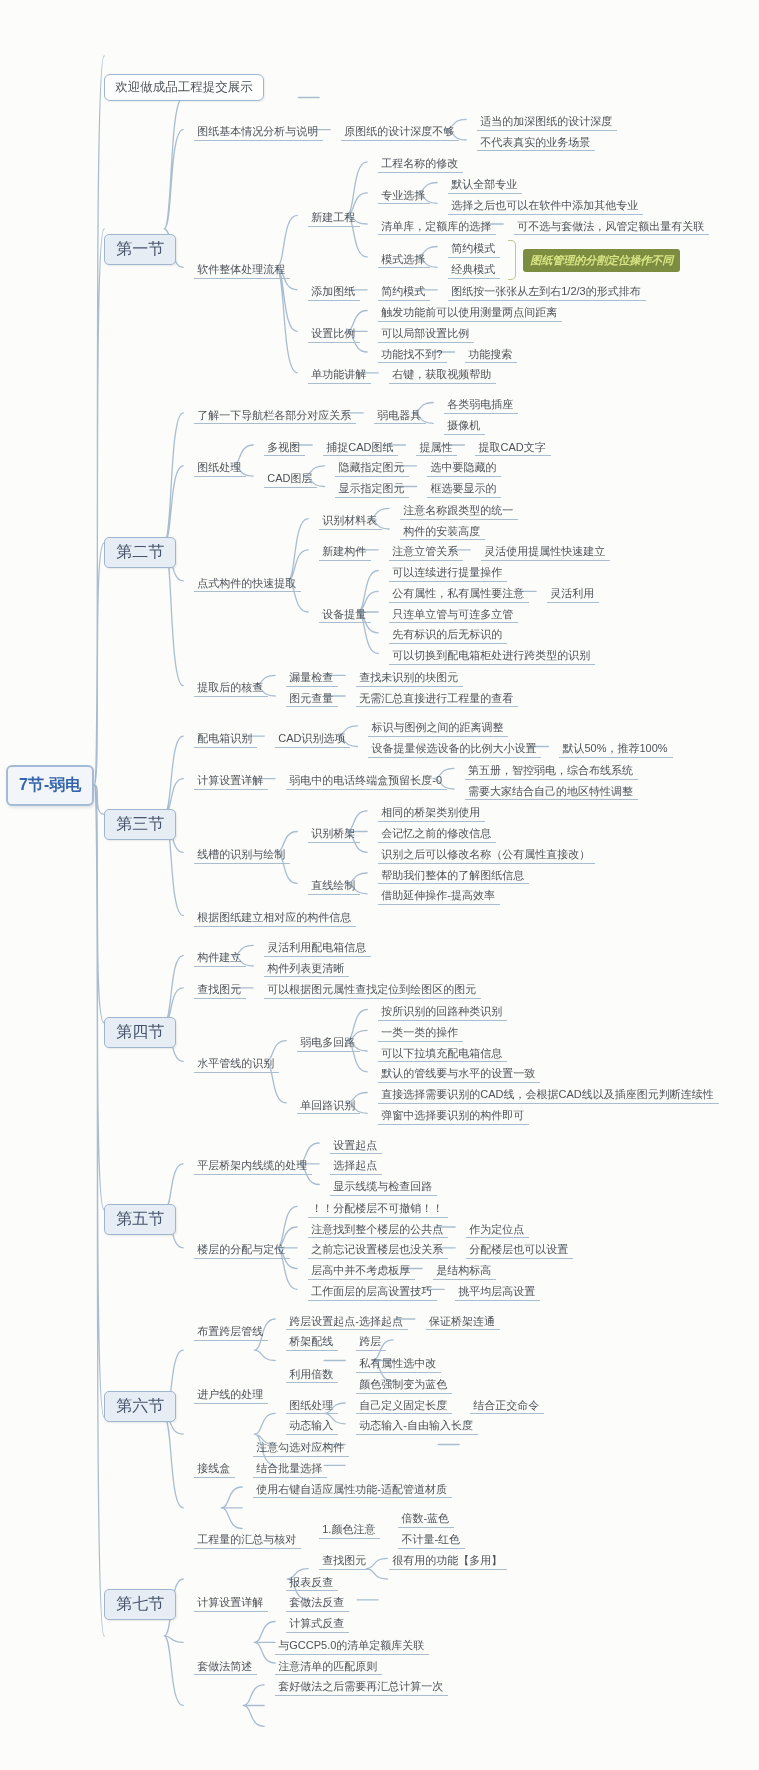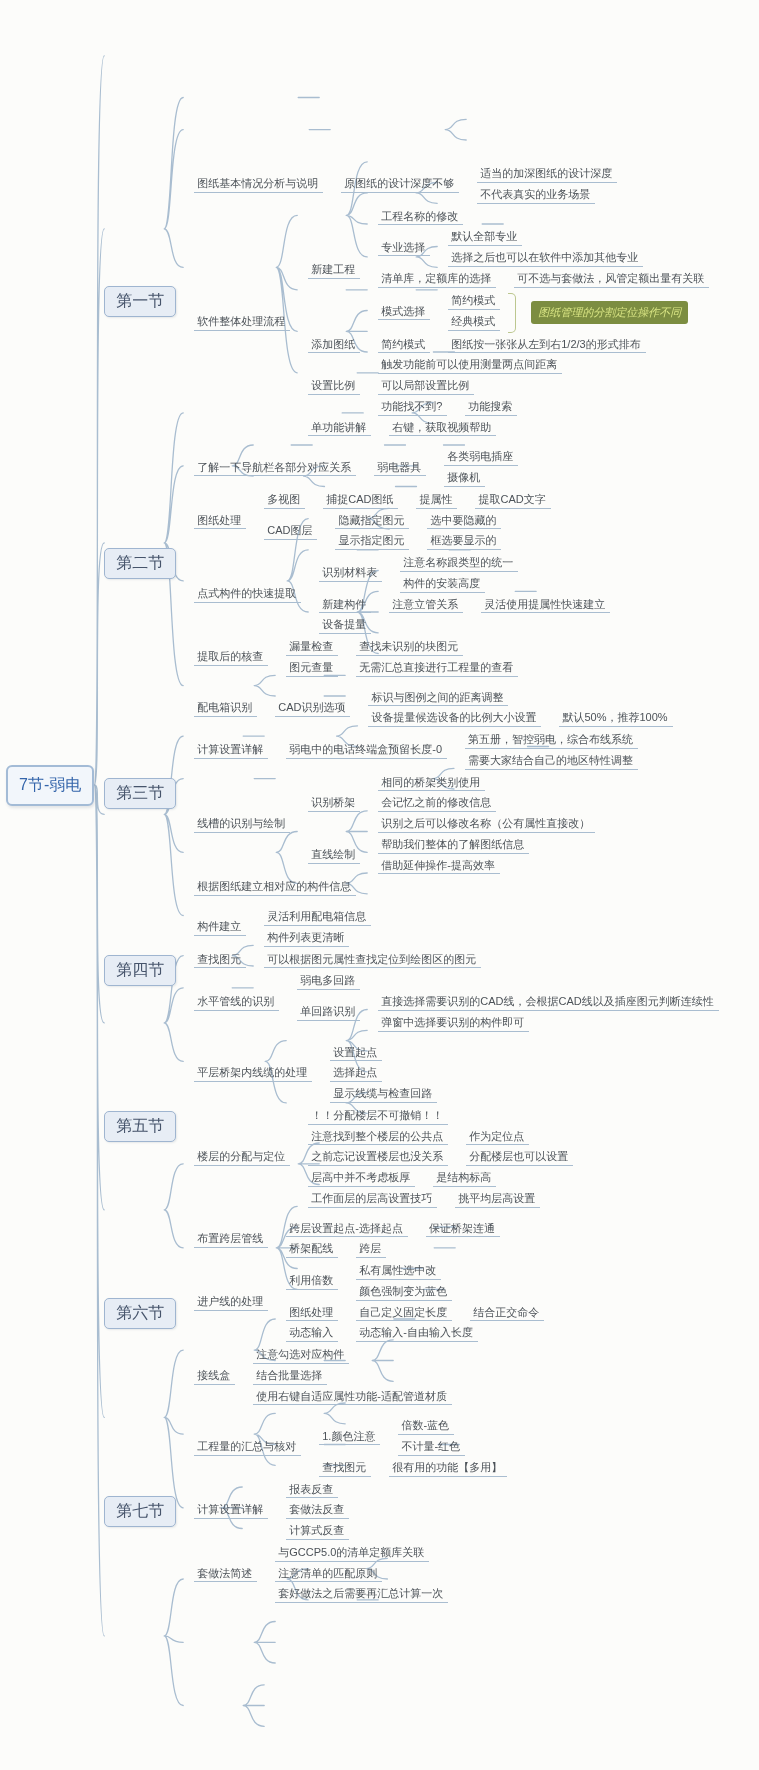--- a/index.html
+++ b/index.html
@@ -19,55 +19,58 @@
   .col{display:flex;flex-direction:column;justify-content:center;margin-left:18px;gap:5px;}
   .col.d0{margin-left:10px;gap:14px;}
   .col.d1{gap:6px;}
   .label{flex-shrink:0;}
   .label.text{
     font-size:11px;line-height:1.25;color:var(--topic-text);
     padding:0 5px 1px 3px;border-bottom:1.4px solid var(--line);
     width:max-content;max-width:345px;
   }
   .label.root{
-    font-size:16px;font-weight:normal;color:var(--root-text);
+    font-size:16px;font-weight:bold;color:var(--root-text);
     background:#f2f6fb;border:2px solid var(--root-border);border-radius:6px;
     padding:8px 11px;white-space:nowrap;box-shadow:1px 2px 3px rgba(40,60,90,.12);
     position:relative;top:-100px;
   }
   .label.section{
     font-size:16px;color:var(--section-text);background:var(--section-bg);
     border:1.4px solid var(--section-border);border-radius:5px;
     padding:4px 11px;white-space:nowrap;box-shadow:1px 1px 2px rgba(40,60,90,.10);
   }
   .label.box{
     font-size:12.5px;color:var(--topic-text);background:#ffffff;
     border:1.4px solid var(--section-border);border-radius:6px;
     padding:4px 10px;white-space:nowrap;box-shadow:1px 1px 2px rgba(40,60,90,.08);
   }
   .summary-wrap{display:flex;align-items:center;margin-left:8px;flex-shrink:0;}
   .bracket{width:7px;height:38px;border:1.6px solid var(--bracket);border-left:none;border-radius:0 5px 5px 0;flex-shrink:0;}
   .label.highlight{
-    margin-left:15px;font-size:11px;font-style:italic;font-weight:normal;
+    margin-left:7px;font-size:11px;font-style:italic;font-weight:bold;
     color:var(--hl-text);background:var(--hl-bg);border-radius:3px;
     padding:4px 7px;white-space:nowrap;
   }
 </style>
 </head>
 <body>
 
 <div id="canvas">
   <svg id="connectors" viewBox="0 0 759 1770">
       <path d="M94.2,785.0 C101.4,785.0 92.2,55.8 104.2,55.8 M298.2,97.5 C307.7,97.5 303.5,97.5 319.2,97.5 M164.2,228.8 C172.8,228.8 169.0,97.5 183.2,97.5 M445.2,129.6 C454.7,129.6 450.5,119.3 466.2,119.3 M445.2,129.6 C454.7,129.6 450.5,140.0 466.2,140.0 M309.2,129.6 C318.7,129.6 314.5,129.6 330.2,129.6 M164.2,228.8 C172.8,228.8 169.0,129.6 183.2,129.6 M346.2,215.4 C355.7,215.4 351.5,161.8 367.2,161.8 M416.2,192.9 C425.7,192.9 421.5,182.5 437.2,182.5 M416.2,192.9 C425.7,192.9 421.5,203.3 437.2,203.3 M346.2,215.4 C355.7,215.4 351.5,192.9 367.2,192.9 M482.2,224.0 C491.7,224.0 487.5,224.0 503.2,224.0 M346.2,215.4 C355.7,215.4 351.5,224.0 367.2,224.0 M416.2,256.9 C425.7,256.9 421.5,246.5 437.2,246.5 M416.2,256.9 C425.7,256.9 421.5,267.3 437.2,267.3 M346.2,215.4 C355.7,215.4 351.5,256.9 367.2,256.9 M276.2,267.3 C285.7,267.3 281.5,215.4 297.2,215.4 M416.2,289.8 C425.7,289.8 421.5,289.8 437.2,289.8 M346.2,289.8 C355.7,289.8 351.5,289.8 367.2,289.8 M276.2,267.3 C285.7,267.3 281.5,289.8 297.2,289.8 M346.2,331.3 C355.7,331.3 351.5,310.5 367.2,310.5 M346.2,331.3 C355.7,331.3 351.5,331.3 367.2,331.3 M433.4,352.0 C442.8,352.0 438.6,352.0 454.4,352.0 M346.2,331.3 C355.7,331.3 351.5,352.0 367.2,352.0 M276.2,267.3 C285.7,267.3 281.5,331.3 297.2,331.3 M357.2,372.8 C366.7,372.8 362.5,372.8 378.2,372.8 M276.2,267.3 C285.7,267.3 281.5,372.8 297.2,372.8 M164.2,228.8 C172.8,228.8 169.0,267.3 183.2,267.3 M94.2,785.0 C101.4,785.0 92.2,228.8 104.2,228.8 M412.2,412.9 C421.7,412.9 417.5,402.5 433.2,402.5 M412.2,412.9 C421.7,412.9 417.5,423.3 433.2,423.3 M342.2,412.9 C351.7,412.9 347.5,412.9 363.2,412.9 M164.2,542.9 C172.8,542.9 169.0,412.9 183.2,412.9 M443.5,445.0 C452.9,445.0 448.7,445.0 464.5,445.0 M384.5,445.0 C393.9,445.0 389.7,445.0 405.5,445.0 M291.2,445.0 C300.7,445.0 296.5,445.0 312.2,445.0 M232.2,465.8 C241.7,465.8 237.5,445.0 253.2,445.0 M395.5,465.8 C404.9,465.8 400.7,465.8 416.5,465.8 M303.5,476.1 C312.9,476.1 308.7,465.8 324.5,465.8 M395.5,486.5 C404.9,486.5 400.7,486.5 416.5,486.5 M303.5,476.1 C312.9,476.1 308.7,486.5 324.5,486.5 M232.2,465.8 C241.7,465.8 237.5,476.1 253.2,476.1 M164.2,542.9 C172.8,542.9 169.0,465.8 183.2,465.8 M368.2,518.6 C377.7,518.6 373.5,508.3 389.2,508.3 M368.2,518.6 C377.7,518.6 373.5,529.0 389.2,529.0 M287.2,580.9 C296.7,580.9 292.5,518.6 308.2,518.6 M449.2,549.8 C458.7,549.8 454.5,549.8 470.2,549.8 M357.2,549.8 C366.7,549.8 362.5,549.8 378.2,549.8 M287.2,580.9 C296.7,580.9 292.5,549.8 308.2,549.8 M357.2,612.0 C366.7,612.0 362.5,570.5 378.2,570.5 M515.2,591.3 C524.7,591.3 520.5,591.3 536.2,591.3 M357.2,612.0 C366.7,612.0 362.5,591.3 378.2,591.3 M357.2,612.0 C366.7,612.0 362.5,612.0 378.2,612.0 M357.2,612.0 C366.7,612.0 362.5,632.8 378.2,632.8 M357.2,612.0 C366.7,612.0 362.5,653.5 378.2,653.5 M287.2,580.9 C296.7,580.9 292.5,612.0 308.2,612.0 M164.2,542.9 C172.8,542.9 169.0,580.9 183.2,580.9 M324.2,675.3 C333.7,675.3 329.5,675.3 345.2,675.3 M254.2,685.6 C263.7,685.6 259.5,675.3 275.2,675.3 M324.2,696.0 C333.7,696.0 329.5,696.0 345.2,696.0 M254.2,685.6 C263.7,685.6 259.5,696.0 275.2,696.0 M164.2,542.9 C172.8,542.9 169.0,685.6 183.2,685.6 M94.2,785.0 C101.4,785.0 92.2,542.9 104.2,542.9 M336.5,736.1 C345.9,736.1 341.7,725.8 357.5,725.8 M527.5,746.5 C536.9,746.5 532.7,746.5 548.5,746.5 M336.5,736.1 C345.9,736.1 341.7,746.5 357.5,746.5 M243.2,736.1 C252.7,736.1 248.5,736.1 264.2,736.1 M164.2,814.3 C172.8,814.3 169.0,736.1 183.2,736.1 M433.0,778.6 C442.5,778.6 438.3,768.3 454.0,768.3 M433.0,778.6 C442.5,778.6 438.3,789.0 454.0,789.0 M254.2,778.6 C263.7,778.6 259.5,778.6 275.2,778.6 M164.2,814.3 C172.8,814.3 169.0,778.6 183.2,778.6 M346.2,831.5 C355.7,831.5 351.5,810.8 367.2,810.8 M346.2,831.5 C355.7,831.5 351.5,831.5 367.2,831.5 M346.2,831.5 C355.7,831.5 351.5,852.3 367.2,852.3 M276.2,852.3 C285.7,852.3 281.5,831.5 297.2,831.5 M346.2,883.4 C355.7,883.4 351.5,873.0 367.2,873.0 M346.2,883.4 C355.7,883.4 351.5,893.8 367.2,893.8 M276.2,852.3 C285.7,852.3 281.5,883.4 297.2,883.4 M164.2,814.3 C172.8,814.3 169.0,852.3 183.2,852.3 M164.2,814.3 C172.8,814.3 169.0,915.5 183.2,915.5 M94.2,785.0 C101.4,785.0 92.2,814.3 104.2,814.3 M232.2,955.6 C241.7,955.6 237.5,945.3 253.2,945.3 M232.2,955.6 C241.7,955.6 237.5,966.0 253.2,966.0 M164.2,1022.9 C172.8,1022.9 169.0,955.6 183.2,955.6 M232.2,987.8 C241.7,987.8 237.5,987.8 253.2,987.8 M164.2,1022.9 C172.8,1022.9 169.0,987.8 183.2,987.8 M346.2,1040.6 C355.7,1040.6 351.5,1009.5 367.2,1009.5 M346.2,1040.6 C355.7,1040.6 351.5,1030.3 367.2,1030.3 M346.2,1040.6 C355.7,1040.6 351.5,1051.0 367.2,1051.0 M346.2,1040.6 C355.7,1040.6 351.5,1071.8 367.2,1071.8 M265.2,1061.4 C274.7,1061.4 270.5,1040.6 286.2,1040.6 M346.2,1102.9 C355.7,1102.9 351.5,1092.5 367.2,1092.5 M346.2,1102.9 C355.7,1102.9 351.5,1113.3 367.2,1113.3 M265.2,1061.4 C274.7,1061.4 270.5,1102.9 286.2,1102.9 M164.2,1022.9 C172.8,1022.9 169.0,1061.4 183.2,1061.4 M94.2,785.0 C101.4,785.0 92.2,1022.9 104.2,1022.9 M298.2,1163.8 C307.7,1163.8 303.5,1143.0 319.2,1143.0 M298.2,1163.8 C307.7,1163.8 303.5,1163.8 319.2,1163.8 M298.2,1163.8 C307.7,1163.8 303.5,1184.5 319.2,1184.5 M164.2,1209.8 C172.8,1209.8 169.0,1163.8 183.2,1163.8 M276.2,1247.8 C285.7,1247.8 281.5,1206.3 297.2,1206.3 M434.2,1227.0 C443.7,1227.0 439.5,1227.0 455.2,1227.0 M276.2,1247.8 C285.7,1247.8 281.5,1227.0 297.2,1227.0 M434.2,1247.8 C443.7,1247.8 439.5,1247.8 455.2,1247.8 M276.2,1247.8 C285.7,1247.8 281.5,1247.8 297.2,1247.8 M401.2,1268.5 C410.7,1268.5 406.5,1268.5 422.2,1268.5 M276.2,1247.8 C285.7,1247.8 281.5,1268.5 297.2,1268.5 M423.2,1289.3 C432.7,1289.3 428.5,1289.3 444.2,1289.3 M276.2,1247.8 C285.7,1247.8 281.5,1289.3 297.2,1289.3 M164.2,1209.8 C172.8,1209.8 169.0,1247.8 183.2,1247.8 M94.2,785.0 C101.4,785.0 92.2,1209.8 104.2,1209.8 M393.9,1319.0 C403.4,1319.0 399.2,1319.0 414.9,1319.0 M254.2,1350.1 C263.7,1350.1 259.5,1319.0 275.2,1319.0 M372.2,1360.5 C381.7,1360.5 377.5,1339.8 393.2,1339.8 M372.2,1360.5 C381.7,1360.5 377.5,1360.5 393.2,1360.5 M372.2,1360.5 C381.7,1360.5 377.5,1381.3 393.2,1381.3 M324.2,1360.5 C333.7,1360.5 329.5,1360.5 345.2,1360.5 M254.2,1350.1 C263.7,1350.1 259.5,1360.5 275.2,1360.5 M164.2,1417.4 C172.8,1417.4 169.0,1350.1 183.2,1350.1 M324.2,1413.4 C333.7,1413.4 329.5,1403.0 345.2,1403.0 M324.2,1413.4 C333.7,1413.4 329.5,1423.8 345.2,1423.8 M254.2,1434.1 C263.7,1434.1 259.5,1413.4 275.2,1413.4 M438.2,1444.5 C447.7,1444.5 443.5,1444.5 459.2,1444.5 M324.2,1444.5 C333.7,1444.5 329.5,1444.5 345.2,1444.5 M254.2,1434.1 C263.7,1434.1 259.5,1444.5 275.2,1444.5 M324.2,1465.3 C333.7,1465.3 329.5,1465.3 345.2,1465.3 M254.2,1434.1 C263.7,1434.1 259.5,1465.3 275.2,1465.3 M164.2,1417.4 C172.8,1417.4 169.0,1434.1 183.2,1434.1 M221.2,1507.8 C230.7,1507.8 226.5,1487.0 242.2,1487.0 M221.2,1507.8 C230.7,1507.8 226.5,1507.8 242.2,1507.8 M221.2,1507.8 C230.7,1507.8 226.5,1528.5 242.2,1528.5 M164.2,1417.4 C172.8,1417.4 169.0,1507.8 183.2,1507.8 M94.2,785.0 C101.4,785.0 92.2,1417.4 104.2,1417.4 M366.4,1568.6 C375.9,1568.6 371.7,1558.3 387.4,1558.3 M366.4,1568.6 C375.9,1568.6 371.7,1579.0 387.4,1579.0 M287.2,1579.0 C296.7,1579.0 292.5,1568.6 308.2,1568.6 M357.2,1599.8 C366.7,1599.8 362.5,1599.8 378.2,1599.8 M287.2,1579.0 C296.7,1579.0 292.5,1599.8 308.2,1599.8 M164.2,1635.9 C172.8,1635.9 169.0,1579.0 183.2,1579.0 M254.2,1642.3 C263.7,1642.3 259.5,1621.5 275.2,1621.5 M254.2,1642.3 C263.7,1642.3 259.5,1642.3 275.2,1642.3 M254.2,1642.3 C263.7,1642.3 259.5,1663.0 275.2,1663.0 M164.2,1635.9 C172.8,1635.9 169.0,1642.3 183.2,1642.3 M243.2,1705.5 C252.7,1705.5 248.5,1684.8 264.2,1684.8 M243.2,1705.5 C252.7,1705.5 248.5,1705.5 264.2,1705.5 M243.2,1705.5 C252.7,1705.5 248.5,1726.3 264.2,1726.3 M164.2,1635.9 C172.8,1635.9 169.0,1705.5 183.2,1705.5 M94.2,785.0 C101.4,785.0 92.2,1635.9 104.2,1635.9 " fill="none" stroke="#a9bdd0" stroke-width="1.3" stroke-linecap="round"></path>
     </svg>
   <div id="tree">
       <div class="row">
         <div class="label root">7节-弱电</div>
         <div class="col d0">
           <div class="row">
+            <div class="label box">欢迎做成品工程提交展示</div>
+          </div>
+          <div class="row">
             <div class="label section">第一节</div>
             <div class="col d1">
               <div class="row">
                 <div class="label text">图纸基本情况分析与说明</div>
                 <div class="col d2">
                   <div class="row">
                     <div class="label text">原图纸的设计深度不够</div>
                     <div class="col d3">
                       <div class="row">
                         <div class="label text">适当的加深图纸的设计深度</div>
@@ -253,20 +256,42 @@
                         <div class="col d4">
                           <div class="row">
                             <div class="label text">灵活使用提属性快速建立</div>
                           </div>
                         </div>
                       </div>
                     </div>
                   </div>
                   <div class="row">
                     <div class="label text">设备提量</div>
+                    <div class="col d3">
+                      <div class="row">
+                        <div class="label text">可以连续进行提量操作</div>
+                      </div>
+                      <div class="row">
+                        <div class="label text">公有属性，私有属性要注意</div>
+                        <div class="col d4">
+                          <div class="row">
+                            <div class="label text">灵活利用</div>
+                          </div>
+                        </div>
+                      </div>
+                      <div class="row">
+                        <div class="label text">只连单立管与可连多立管</div>
+                      </div>
+                      <div class="row">
+                        <div class="label text">先有标识的后无标识的</div>
+                      </div>
+                      <div class="row">
+                        <div class="label text">可以切换到配电箱柜处进行跨类型的识别</div>
+                      </div>
+                    </div>
                   </div>
                 </div>
               </div>
               <div class="row">
                 <div class="label text">提取后的核查</div>
                 <div class="col d2">
                   <div class="row">
                     <div class="label text">漏量检查</div>
                     <div class="col d3">
                       <div class="row">
@@ -381,20 +406,34 @@
                   <div class="row">
                     <div class="label text">可以根据图元属性查找定位到绘图区的图元</div>
                   </div>
                 </div>
               </div>
               <div class="row">
                 <div class="label text">水平管线的识别</div>
                 <div class="col d2">
                   <div class="row">
                     <div class="label text">弱电多回路</div>
+                    <div class="col d3">
+                      <div class="row">
+                        <div class="label text">按所识别的回路种类识别</div>
+                      </div>
+                      <div class="row">
+                        <div class="label text">一类一类的操作</div>
+                      </div>
+                      <div class="row">
+                        <div class="label text">可以下拉填充配电箱信息</div>
+                      </div>
+                      <div class="row">
+                        <div class="label text">默认的管线要与水平的设置一致</div>
+                      </div>
+                    </div>
                   </div>
                   <div class="row">
                     <div class="label text">单回路识别</div>
                     <div class="col d3">
                       <div class="row">
                         <div class="label text">直接选择需要识别的CAD线，会根据CAD线以及插座图元判断连续性</div>
                       </div>
                       <div class="row">
                         <div class="label text">弹窗中选择要识别的构件即可</div>
                       </div>

